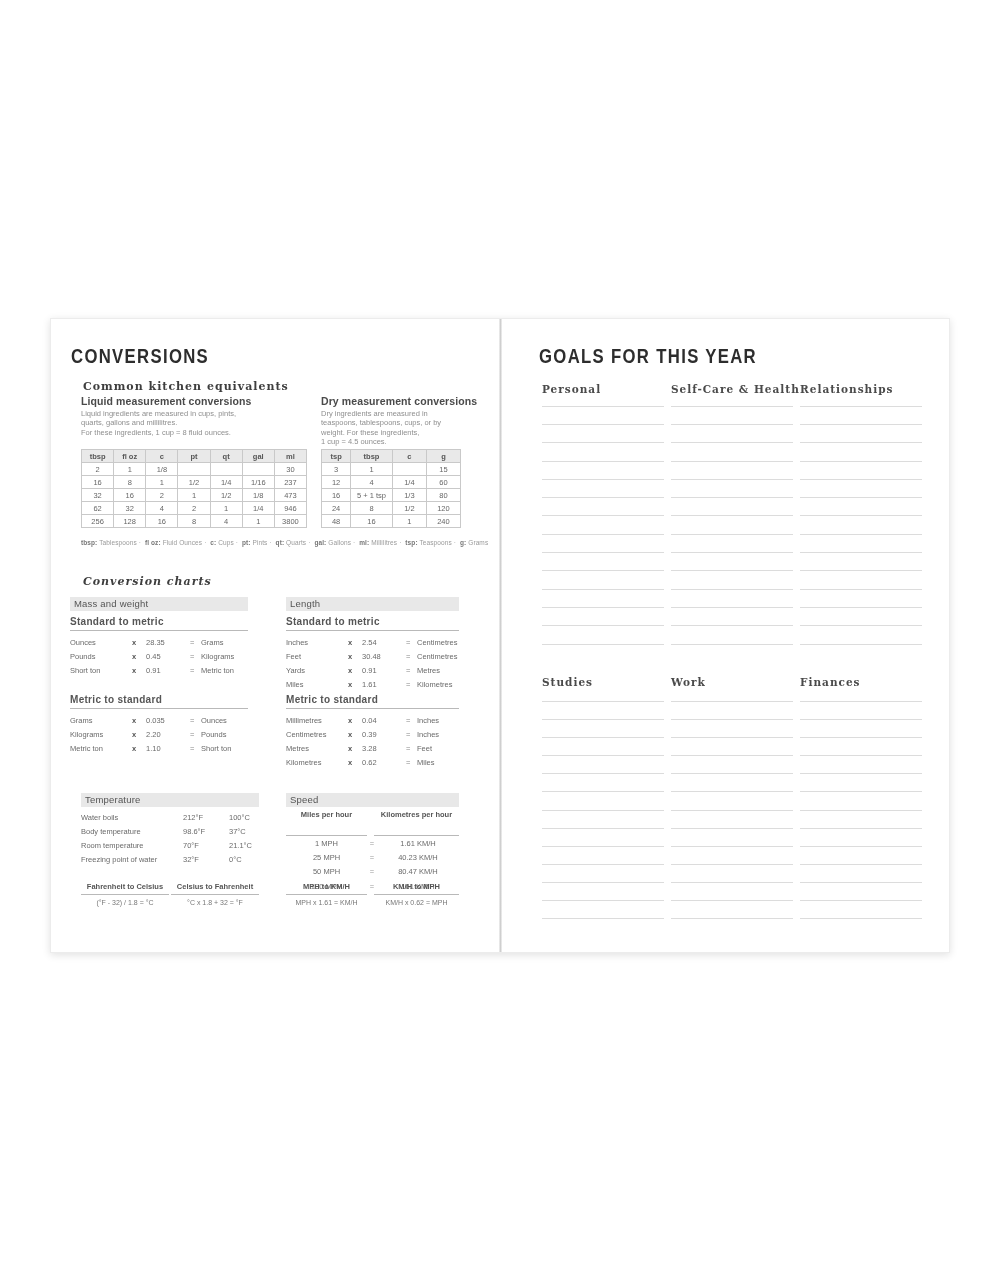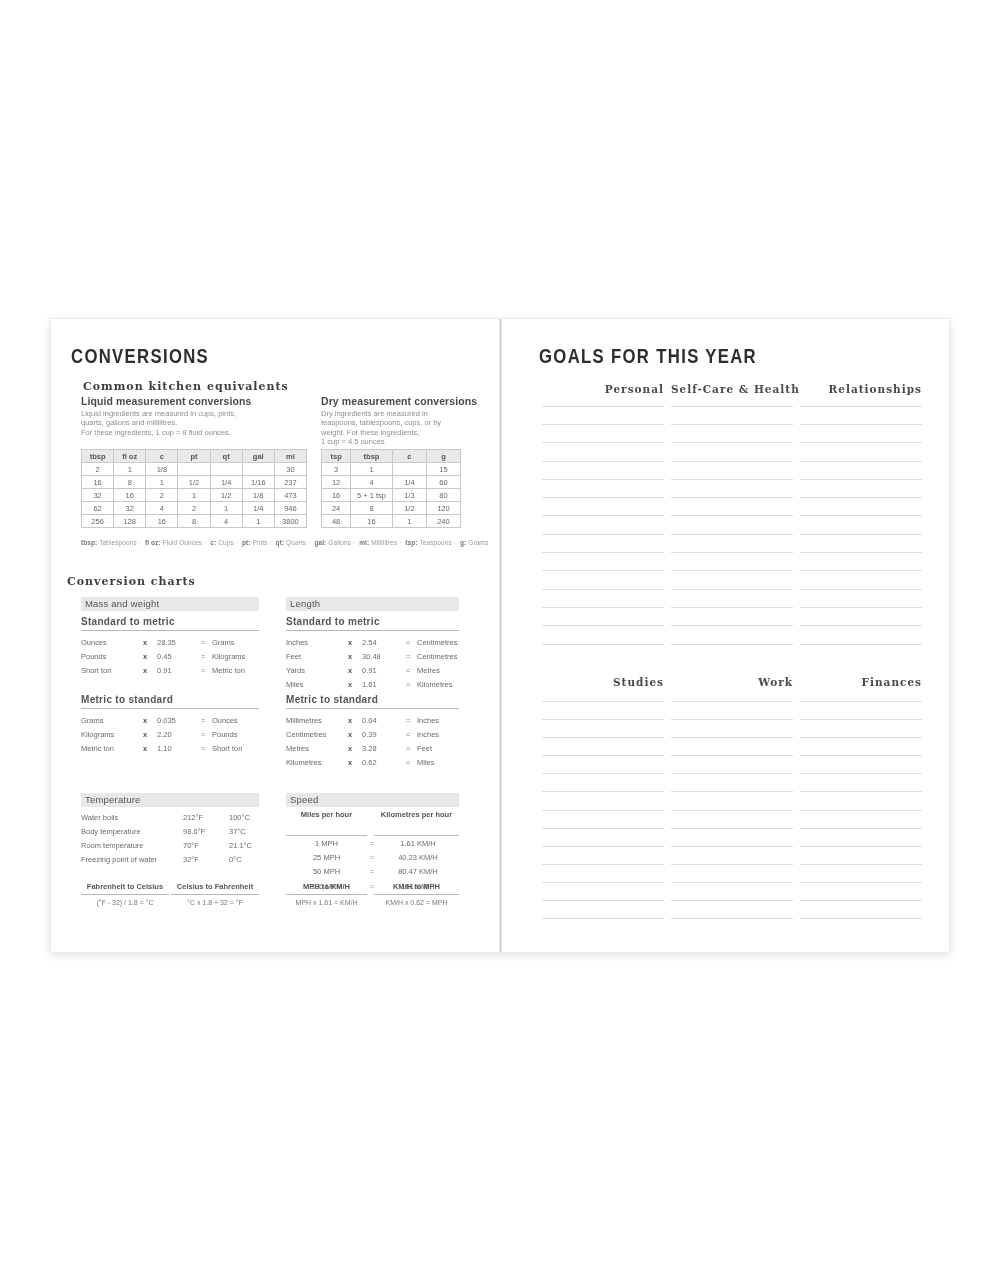--- a/index.html
+++ b/index.html
@@ -37,24 +37,24 @@
   table.kt.dry    { width:140px; }
   table.kt th, table.kt td { border:1px solid #c9c9c9; height:13px; text-align:center; padding:0 1px;
                              font-weight:400; }
   table.kt th { background:#e9e9e9; font-weight:700; color:#555; }
 
   .legend { position:absolute; left:30px; top:220px; width:400px;
             font-size:6.5px; color:#9a9a9a; letter-spacing:.1px; white-space:nowrap; }
   .legend .ab { font-weight:700; color:#777; }
   .legend .sep { color:#b5b5b5; padding:0 2px; }
 
-  .charts-heading { position:absolute; left:16px; top:256px; }
+  .charts-heading { position:absolute; left:32px; top:256px;font-style:italic; }
 
   .conv-col { position:absolute; top:278px; }
-  .col-mass   { left:30px;  width:178px; }
+  .col-mass   { left:19px;  width:178px; }
   .col-length { left:235px; width:173px; }
   .temp-col, .speed-col { position:absolute; top:474px; }
   .temp-col  { left:30px;  width:178px; }
   .speed-col { left:235px; width:173px; }
 
   .bar { height:14px; line-height:14px; background:#e8e8e8; font-size:9.5px; color:#555;
          padding-left:4px; letter-spacing:.2px; }
   .subhead { margin-top:5px; font-size:10px; font-weight:600; letter-spacing:.3px; color:#555;
              padding-bottom:3px; border-bottom:1px solid #b9b9b9; }
   .group-rows { margin-top:4px; }
@@ -93,21 +93,21 @@
   .srow .se { width:10px; text-align:center; color:#999; }
   .srow .s2 { width:82px; text-align:center; }
 
   
   .goals-title { position:absolute; left:37px; top:26px; }
   .goals-row { position:absolute; left:40px; display:flex; gap:7px; }
   .goals-row1 { top:64px; }
   .goals-row2 { top:357px; }
   .goal-col { width:122px; }
   .goal-head { height:14px; font-family:"DejaVu Serif","Liberation Serif",serif; font-weight:700;
-               font-size:10.5px; letter-spacing:1px; color:#4a4a4a; text-align:right; white-space:nowrap; }
+               font-size:10.5px; letter-spacing:1px; color:#4a4a4a; text-align:left; white-space:nowrap; }
   .rule-line { border-bottom:1px solid #dcdcdc; }
   .r1 .rule-line { height:18.3px; }
   .r1 .rule-line:first-child { height:9.7px; }
   .r2 .rule-line { height:18.15px; }
   .r2 .rule-line:first-child { height:11.7px; }
 </style>
 </head>
 <body>
 
 <div class="spread">

